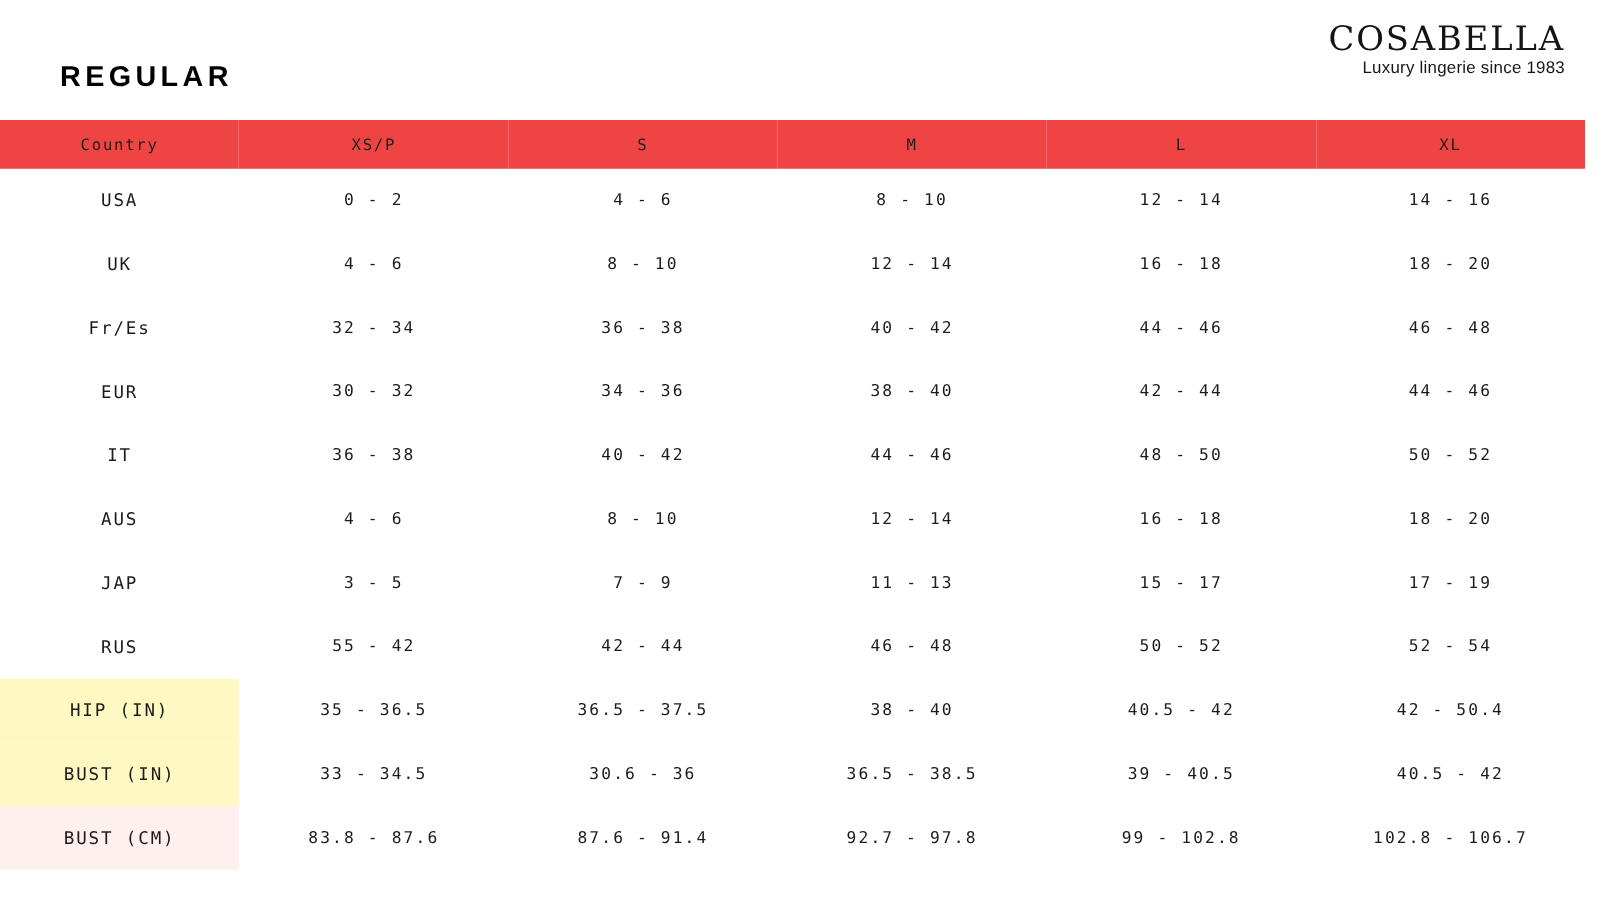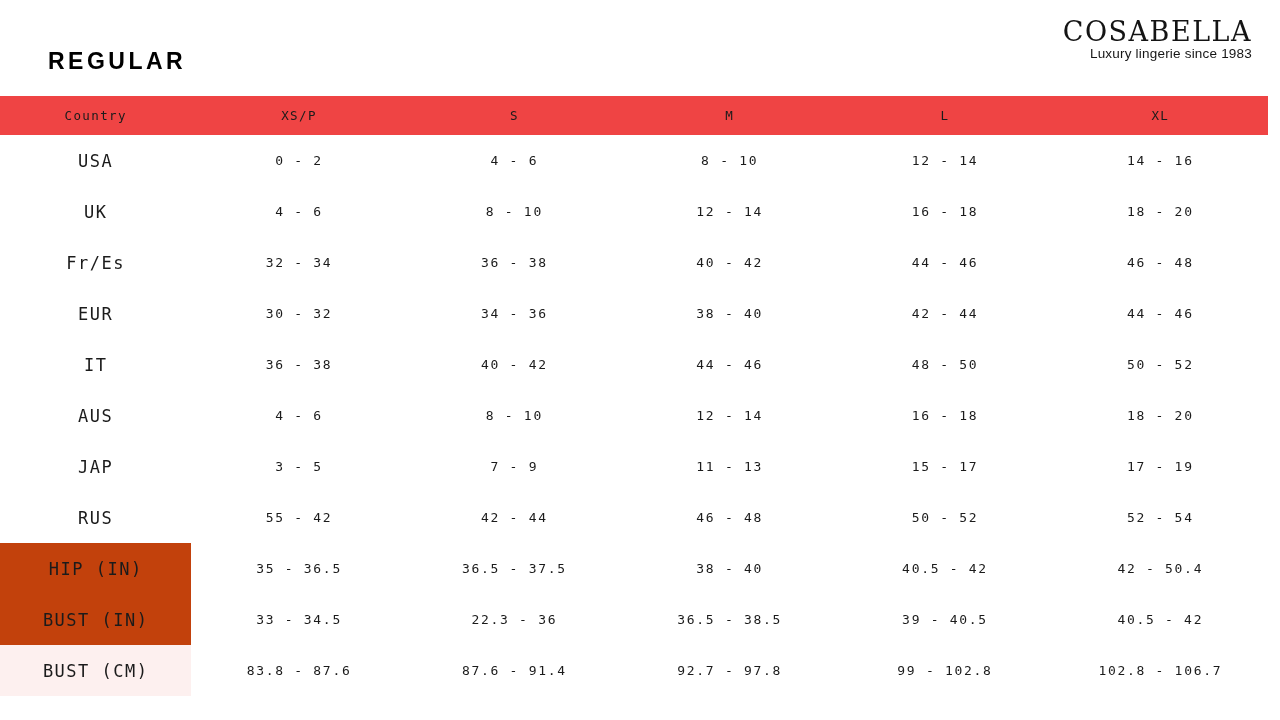--- a/index.html
+++ b/index.html
@@ -89,26 +89,26 @@
     height: 49px;
     font-size: 13px;
     color: #1b1b1b;
     letter-spacing: 1.6px;
     text-align: center;
     border: none;
     white-space: nowrap;
   }
 
   .size-table tbody td.label-cell {
-    font-size: 17px;
+    font-size: 14px;
     letter-spacing: 1.5px;
   }
 
   
-  tr.hl-dark td.label-cell { background: #c2410c; }
+  tr.hl-dark td.label-cell { background: #fef9c3; }
   tr.hl-light td.label-cell { background: #fdf0ef; }
 
   
   .size-table tbody td.value-cell {
     letter-spacing: 1.7px;
   }
 </style>
 </head>
 <body>
 
@@ -221,21 +221,21 @@
           <td class="value-cell">36.5 - 37.5</td>
           <td class="value-cell">38 - 40</td>
           <td class="value-cell">40.5 - 42</td>
           <td class="value-cell">42 - 50.4</td>
         </tr>
 
 
         <tr class="hl-dark">
           <td class="label-cell">BUST (IN)</td>
           <td class="value-cell">33 - 34.5</td>
-          <td class="value-cell">22.3 - 36</td>
+          <td class="value-cell">30.6 - 36</td>
           <td class="value-cell">36.5 - 38.5</td>
           <td class="value-cell">39 - 40.5</td>
           <td class="value-cell">40.5 - 42</td>
         </tr>
 
         <tr class="hl-light">
           <td class="label-cell">BUST (CM)</td>
           <td class="value-cell">83.8 - 87.6</td>
           <td class="value-cell">87.6 - 91.4</td>
           <td class="value-cell">92.7 - 97.8</td>

